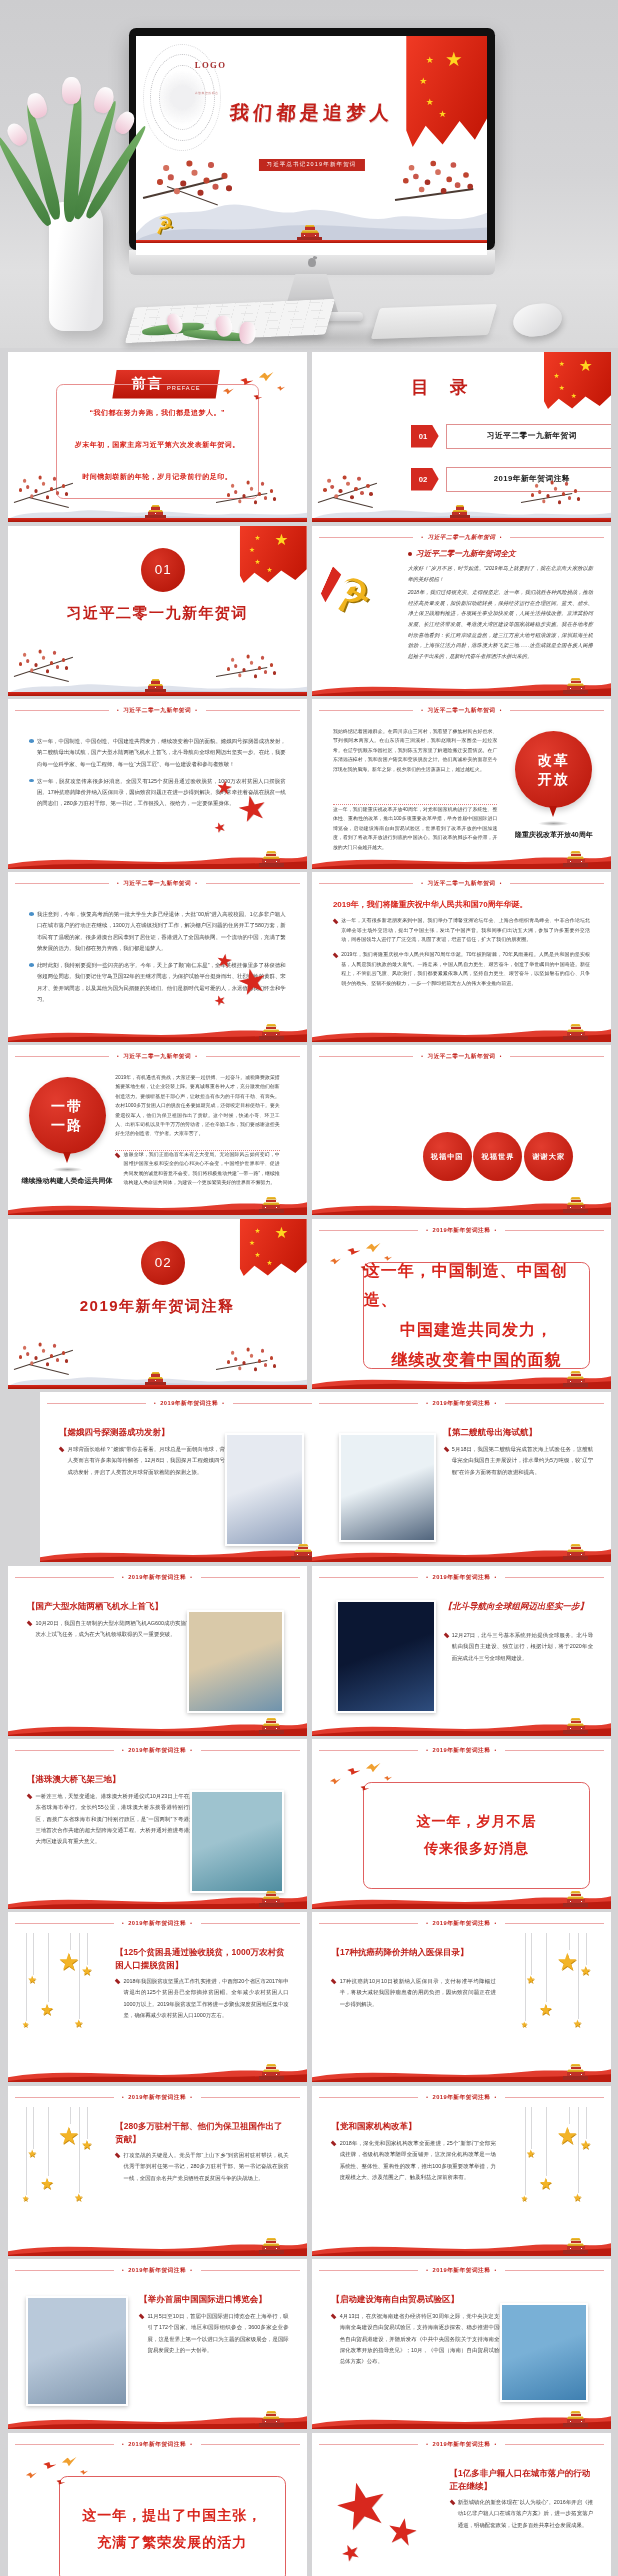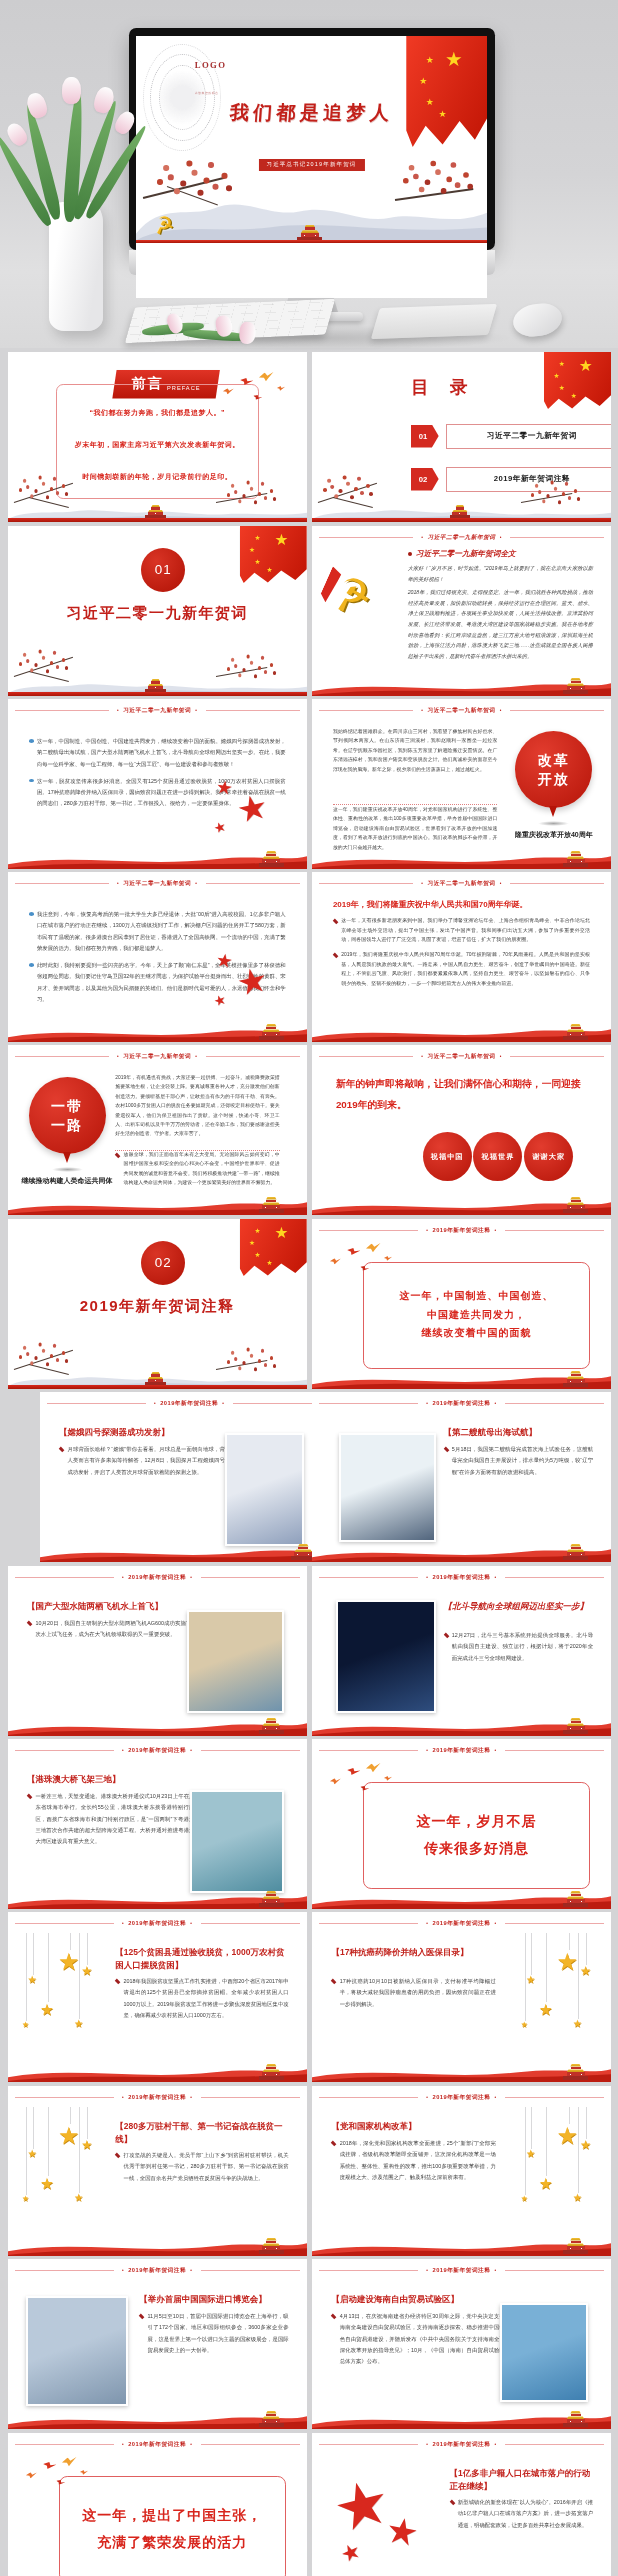--- a/index.html
+++ b/index.html
@@ -2,21 +2,21 @@
 <html style="font-size:8.2px"><head>
 <meta charset="utf-8">
 <style>
   html,body{margin:0;padding:0;}
   body{width:618px;height:3990px;position:relative;background:#d4d4d6;
        font-family:"Liberation Sans","DejaVu Sans",sans-serif;overflow:hidden;}
   
   #hero{position:absolute;left:0;top:0;width:618px;height:348px;
         background:linear-gradient(#cdcdcf 0%,#d4d4d6 50%,#e0e0e1 78%,#d9d9da 100%);}
   .imac-bezel{position:absolute;left:129px;top:28px;width:366px;height:222px;background:#101010;border-radius:7.2px;box-shadow:0 9.3px 20.6px rgba(0,0,0,.25);}
-  .imac-content{position:absolute;left:136px;top:36px;width:351px;height:262px;background:#fff;overflow:hidden;}
+  .imac-content{position:absolute;left:136px;top:36px;width:351px;height:219px;background:#fff;overflow:hidden;}
   .imac-chin{position:absolute;left:129px;top:250px;width:366px;height:25px;border-radius:0 0 6.2px 6.2px;background:linear-gradient(#efefef,#c7c7c9);}
   .apple-dot{position:absolute;left:50%;top:50%;width:8.2px;height:9.3px;margin:-4.6px 0 0 -4.1px;background:#9a9a9c;border-radius:50% 50% 46% 46%;}
   .apple-dot::after{content:"";position:absolute;left:4.6px;top:-2.1px;width:3.6px;height:3.1px;background:#9a9a9c;border-radius:70% 30% 60% 40%;transform:rotate(30deg);}
   .imac-stand{position:absolute;left:270px;top:274px;width:82px;height:41px;background:linear-gradient(#dcdcdd,#bdbdbf);clip-path:polygon(31% 0,69% 0,84% 100%,16% 100%);}
   .imac-foot{position:absolute;left:260px;top:312px;width:103px;height:8.8px;border-radius:4.6px;background:linear-gradient(#ececec,#c9c9cb);box-shadow:0 3.1px 5.2px rgba(0,0,0,.18);}
   .kb{position:absolute;left:131px;top:303px;width:198px;height:36px;border-radius:3.1px;background:#f4f4f4;transform:skewX(-18deg) rotate(-2.5deg);box-shadow:0 4.1px 7.2px rgba(0,0,0,.18);
       background-image:repeating-linear-gradient(90deg,rgba(0,0,0,.06) 0 0.5px,transparent 0.5px 12.4px),repeating-linear-gradient(0deg,rgba(0,0,0,.06) 0 0.5px,transparent 0.5px 8.2px);}
   .tp{position:absolute;left:376px;top:306px;width:116px;height:31px;border-radius:2.6px;background:linear-gradient(#f1f1f1,#dadada);transform:skewX(-18deg) rotate(-2deg);box-shadow:0 3.6px 6.2px rgba(0,0,0,.16);}
   .ms{position:absolute;left:513px;top:304px;width:49px;height:32px;border-radius:48%/52%;background:linear-gradient(150deg,#fbfbfb,#d5d5d7);transform:rotate(-10deg);box-shadow:0 4.1px 6.2px rgba(0,0,0,.2);}
   .vase{position:absolute;left:49px;top:202px;width:54px;height:129px;background:linear-gradient(100deg,#ffffff 20%,#e6e6e8 80%);border-radius:13.4px 13.4px 15.5px 15.5px/20.6px 20.6px 13.4px 13.4px;box-shadow:4.1px 7.2px 11.3px rgba(0,0,0,.15);}
@@ -83,21 +83,21 @@
   .mk{flex:0 0 5.2px;margin:3.1px 3.1px 0 0;}
   .mblue .mk{width:3.6px;height:3.6px;border-radius:50%;background:#4a90c8;}
   .mred .mk{width:3.1px;height:3.1px;background:#a02020;transform:rotate(45deg);margin-top:3.6px;}
   .btx{flex:1;font-size:5.4px;line-height:2.1;color:#3d3d3d;text-align:justify;}
   .para{font-size:5.2px;line-height:2.0;color:#3d3d3d;text-align:justify;}
   .dotted{border-top:0.8px dotted #e08080;margin:4.1px 0;}
   
   .qbox{position:absolute;left:17%;right:7%;top:25%;bottom:12%;border:0.8px solid #e06060;border-radius:8.2px;
         display:flex;flex-direction:column;justify-content:center;align-items:center;}
   .qline{color:#d8251c;font-weight:bold;font-size:14px;line-height:1.95;letter-spacing:1px;}
-  .q3 .qline{font-size:10px;line-height:1.85;}
+  .q3 .qline{font-size:16px;line-height:1.85;}
   
   .birds{position:absolute;width:77px;height:46px;}
   .bird{position:absolute;width:11.3px;height:6.2px;clip-path:polygon(0 35%,45% 0,55% 45%,100% 25%,60% 70%,35% 100%,30% 55%);}
   
   .gs{position:absolute;color:#f3b427;text-shadow:0.5px 0.5px 0 #c78a10;}
   .hang{position:absolute;width:0.5px;background:#d9d9db;}
   .rs{position:absolute;color:#d8281e;text-shadow:0.5px 0.5px 0 rgba(120,10,5,.3);}
   
   .bub{position:absolute;border-radius:50%;background:radial-gradient(circle at 35% 30%,#e23c2e,#b51408);display:flex;flex-direction:column;justify-content:center;align-items:center;box-shadow:0 3.1px 6.2px rgba(0,0,0,.2);}
   .bub div{color:#fff;font-weight:bold;font-size:14px;letter-spacing:2.1px;line-height:1.35;}
@@ -483,21 +483,20 @@
           <div class="rf1"></div>
           <div class="bd1"></div>
           <div class="rf2"></div>
           <div class="bd2"></div>
           <div class="bs"></div>
         </div>
       </div>
     </div>
     <div class="sl" style="left: 312px; top: 1045px;">
       <div class="sl-hdr"><div class="hline"></div><div class="htitle" style="display: inline-block;">习近平二零一九新年贺词</div></div>
-      <div class="hdl" style="left: 8%; top: 29px; width: 84%; font-size: 9.8px; line-height: 2.1;">新年的钟声即将敲响，让我们满怀信心和期待，一同迎接2019年的到来。</div>
       <div class="ccir" style="left: 37%; top: 87px;">祝福中国</div>
       <div class="ccir" style="left: 54%; top: 87px;">祝福世界</div>
       <div class="ccir" style="left: 71%; top: 87px;">谢谢大家</div>
       <div class="foot">
         <svg viewBox="0 0 580 36" preserveAspectRatio="none">
           <path d="M0,26 C120,4 260,32 400,16 C480,7 545,20 580,10 L580,36 L0,36 Z" fill="#e23c2e"></path>
           <path d="M0,33 C150,15 320,34 580,20 L580,36 L0,36 Z" fill="#b5160b" opacity="0.85"></path>
         </svg>
         <div class="tam" style="font-size: 3.1px; bottom: 2.1px; right: 23px;">
           <div class="rf1"></div>
@@ -796,21 +795,21 @@
           <div class="rf1"></div>
           <div class="bd1"></div>
           <div class="rf2"></div>
           <div class="bd2"></div>
           <div class="bs"></div>
         </div>
       </div>
     </div>
     <div class="sl" style="left: 7.7px; top: 2086px;">
       <div class="sl-hdr"><div class="hline"></div><div class="htitle" style="display: inline-block;">2019年新年贺词注释</div></div>
-      <div class="ttl" style="left: 36%; top: 34px; width: 58%;">【280多万驻村干部、第一书记奋战在脱贫一线】</div>
+      <div class="ttl" style="left: 36%; top: 34px; width: 58%;">【280多万驻村干部、他们为保卫祖国作出了贡献】</div>
       <div class="bl" style="left: 36%; top: 64px; width: 58%;">
         <div class="bli mred">
           <div class="mk"></div>
           <div class="btx">打攻坚战的关键是人。党员干部“上山下乡”到贫困村驻村帮扶，机关优秀干部到村任第一书记，280多万驻村干部、第一书记奋战在脱贫一线，全国百余名共产党员牺牲在反贫困斗争的决战场上。</div>
         </div>
       </div>
       <div style="position: absolute; top: 20.6px; bottom: 26px; width: 30%; left: 3%;">
         <div class="hang" style="left: calc(46% + 12px); top: 0px; height: 14%;"></div>
         <div class="gs" style="left: 46%; top: 14%; font-size: 24px; line-height: 1;">★</div>
         <div class="hang" style="left: calc(12% + 5.2px); top: 0px; height: 34%;"></div>

